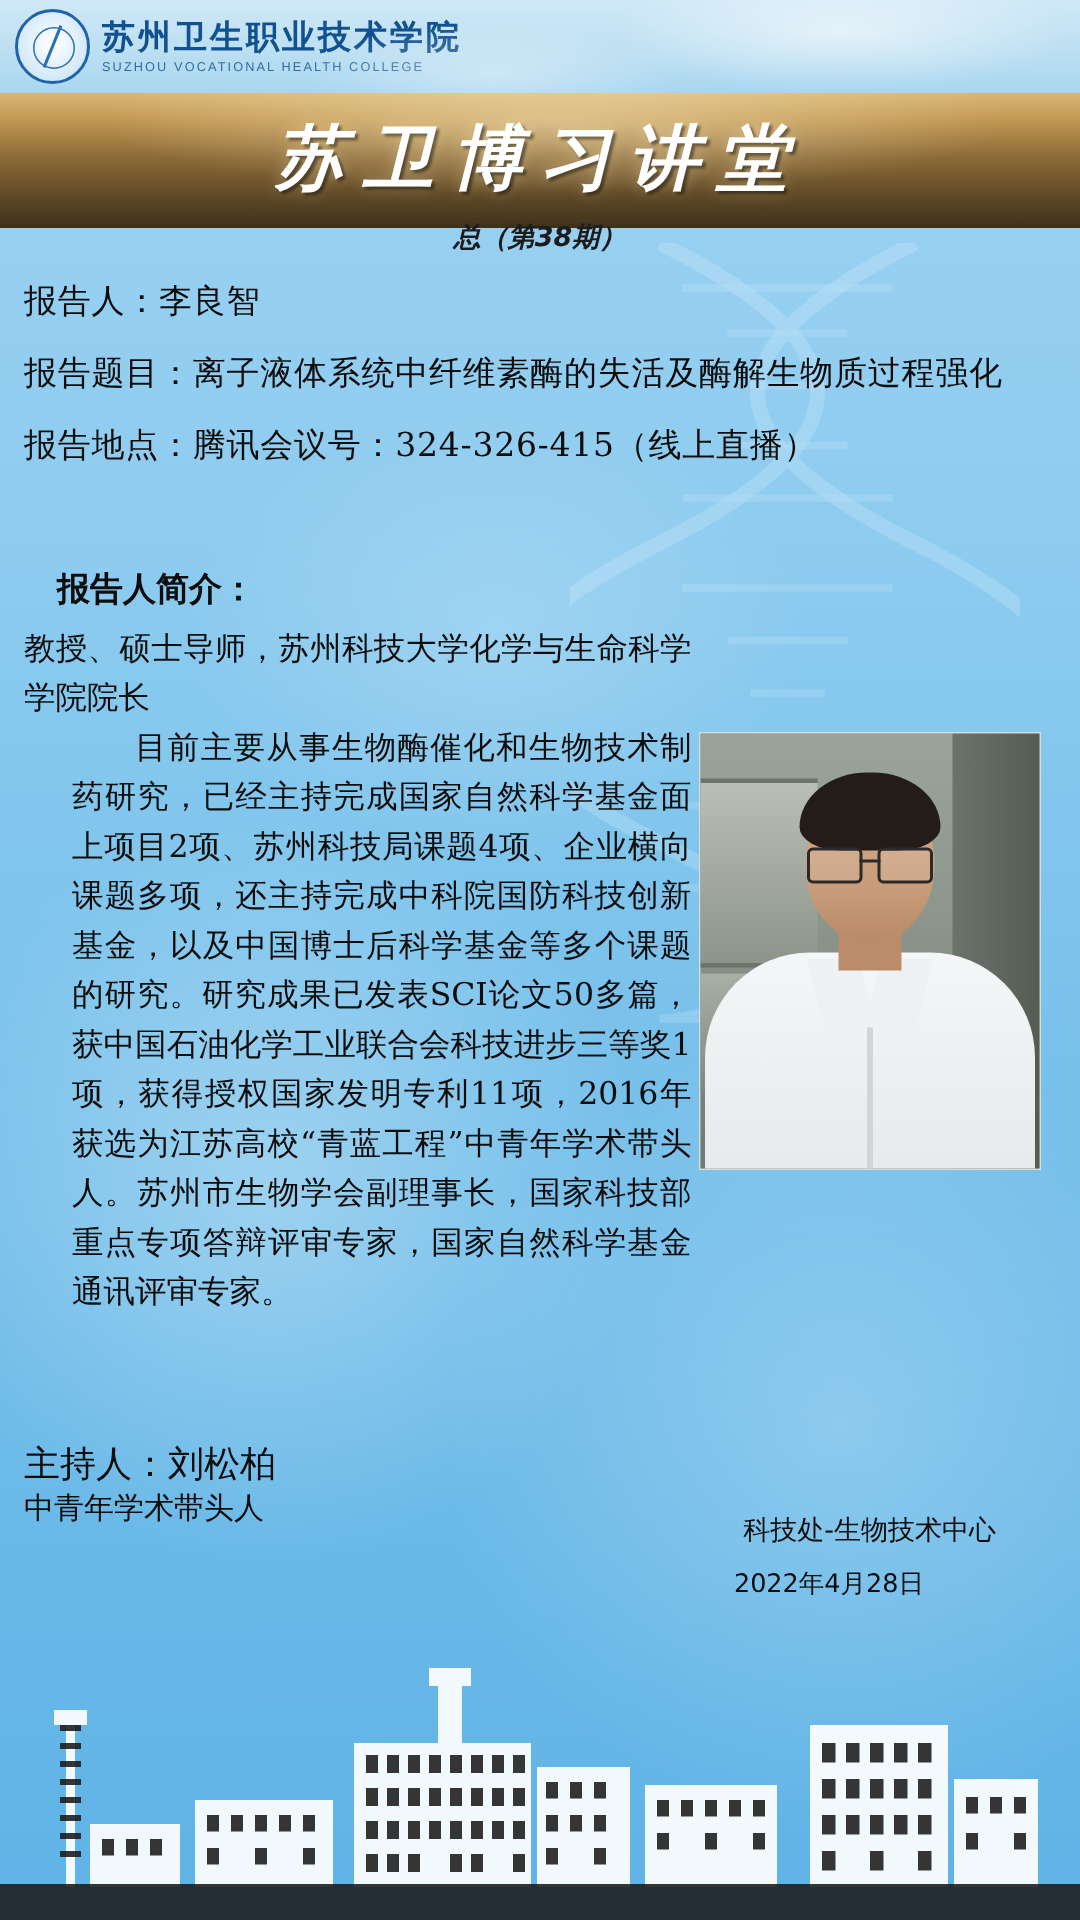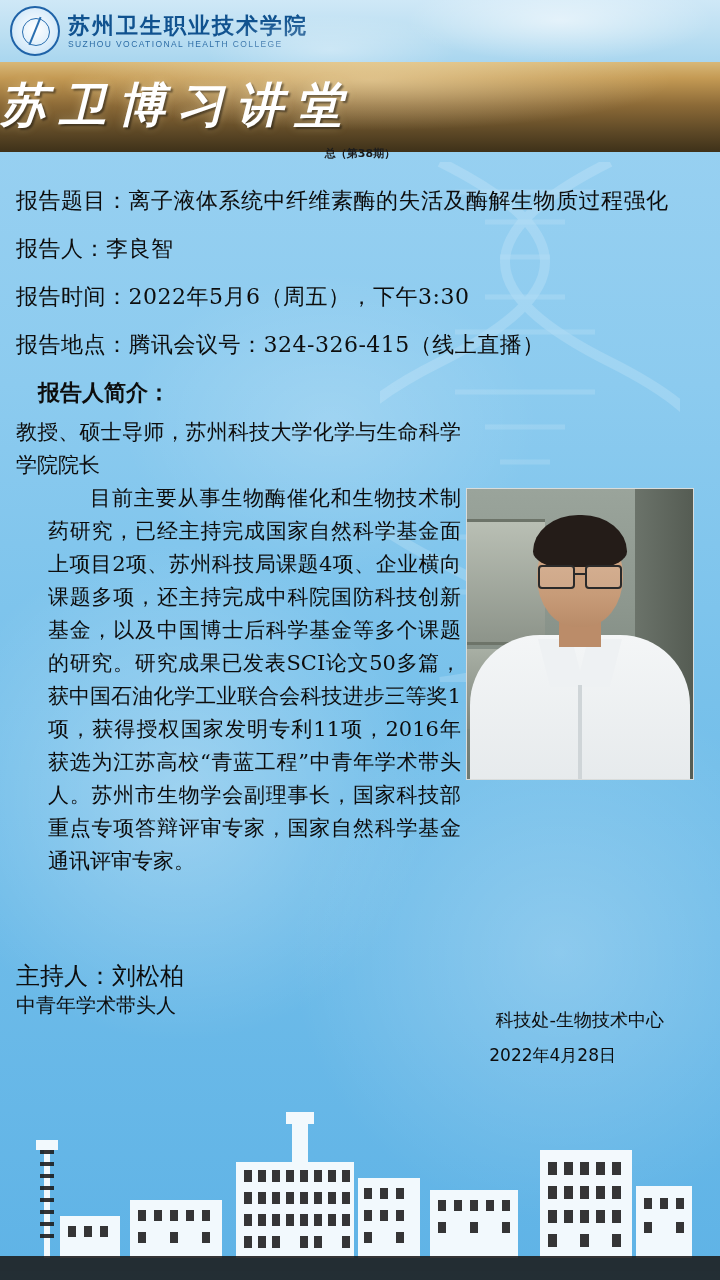--- a/index.html
+++ b/index.html
@@ -98,39 +98,40 @@
     content: "";
     position: absolute;
     left: -40px; top: -30px;
     width: 820px; height: 120px;
     background: radial-gradient(ellipse 420px 70px at 50% 40%, rgba(255,242,205,.45), rgba(255,242,205,0) 72%);
   }
   .banner-title {
     position: absolute;
     left: 0; right: 0; top: 50%;
     transform: translateY(-52%);
-    text-align: left;
+    text-align: center;
     font-family: "DejaVu Serif", "Liberation Serif", serif;
     font-size: 47px;
     font-weight: 700;
     font-style: italic;
     letter-spacing: 12px;
     color: #ffffff;
     text-shadow: 2px 2px 2px rgba(0,0,0,.45), 0 0 10px rgba(255,235,180,.35);
     white-space: nowrap;
   }
   .banner-issue {
     position: absolute;
     left: 0; right: 0;
     top: 146px;
     text-align: center;
-    font-size: 11px;
+    font-size: 18px;
     font-weight: 700;
     color: #1c1c1c;
     font-family: "DejaVu Sans", sans-serif;
+    font-style: italic;
   }
 
   
   .bg-deco { position: absolute; inset: 152px 0 0 0; overflow: hidden; pointer-events: none; }
   .helix {
     position: absolute;
     right: 40px; top: 10px;
     width: 300px; height: 520px;
     opacity: .30;
   }
@@ -333,23 +334,22 @@
         <line x1="75" y1="375" x2="215" y2="375"></line>
         <line x1="75" y1="430" x2="215" y2="430"></line>
         <line x1="105" y1="465" x2="185" y2="465"></line>
       </g>
     </svg>
     <div class="wash1"></div>
     <div class="wash2"></div>
   </div>
 
   <div class="info-block">
+    <div class="info-line">报告人：李良智</div>
     <div class="info-line">报告题目：离子液体系统中纤维素酶的失活及酶解生物质过程强化</div>
-    <div class="info-line">报告人：李良智</div>
-    <div class="info-line">报告时间：2022年5月6（周五），下午3:30</div>
     <div class="info-line">报告地点：腾讯会议号：324-326-415（线上直播）</div>
   </div>
 
   <div class="bio-title">报告人简介：</div>
   <div class="bio-text">
     <span>教授、硕士导师，苏州科技大学化学与生命科学学院院长</span>
     <span class="bio-indent">目前主要从事生物酶催化和生物技术制药研究，已经主持完成国家自然科学基金面上项目2项、苏州科技局课题4项、企业横向课题多项，还主持完成中科院国防科技创新基金，以及中国博士后科学基金等多个课题的研究。研究成果已发表SCI论文50多篇，获中国石油化学工业联合会科技进步三等奖1项，获得授权国家发明专利11项，2016年获选为江苏高校“青蓝工程”中青年学术带头人。苏州市生物学会副理事长，国家科技部重点专项答辩评审专家，国家自然科学基金通讯评审专家。</span>
   </div>
 
   <div class="portrait">

